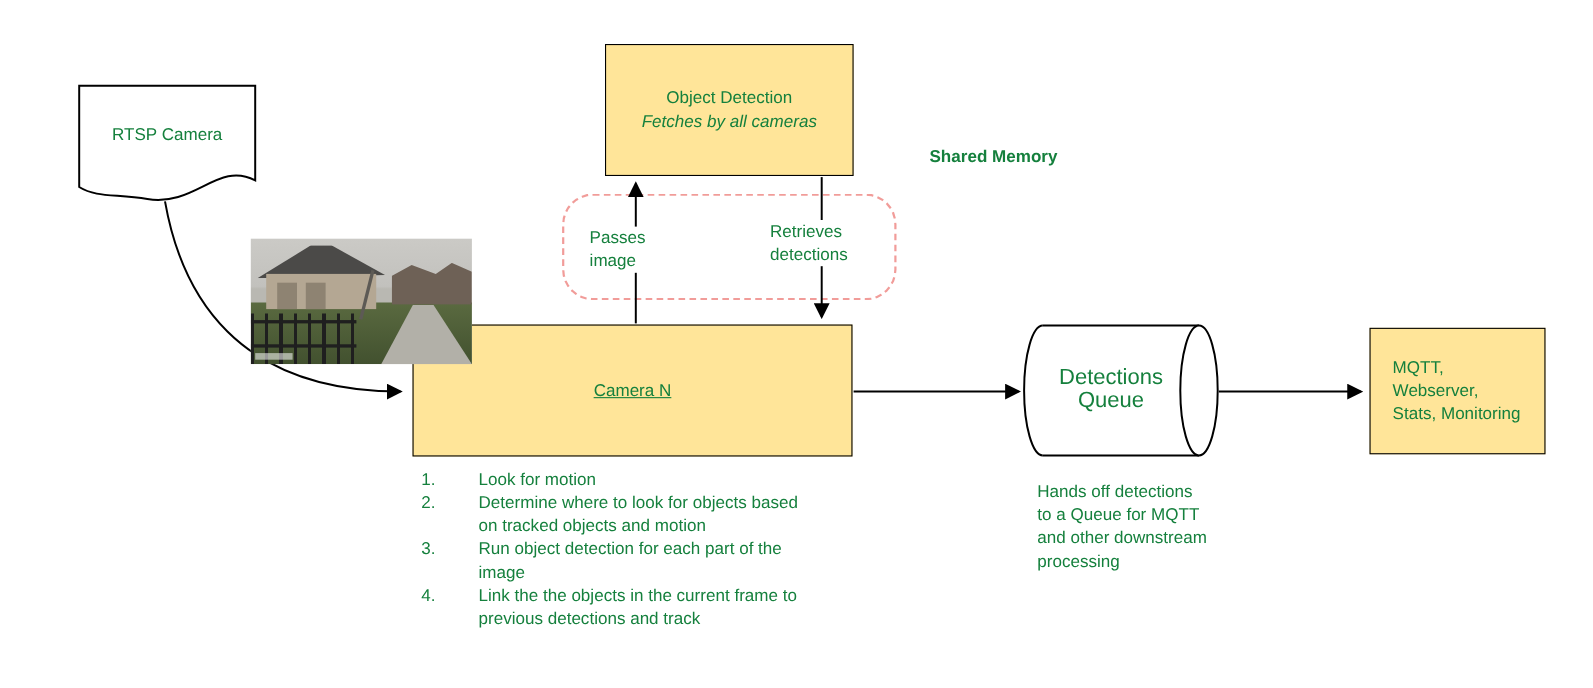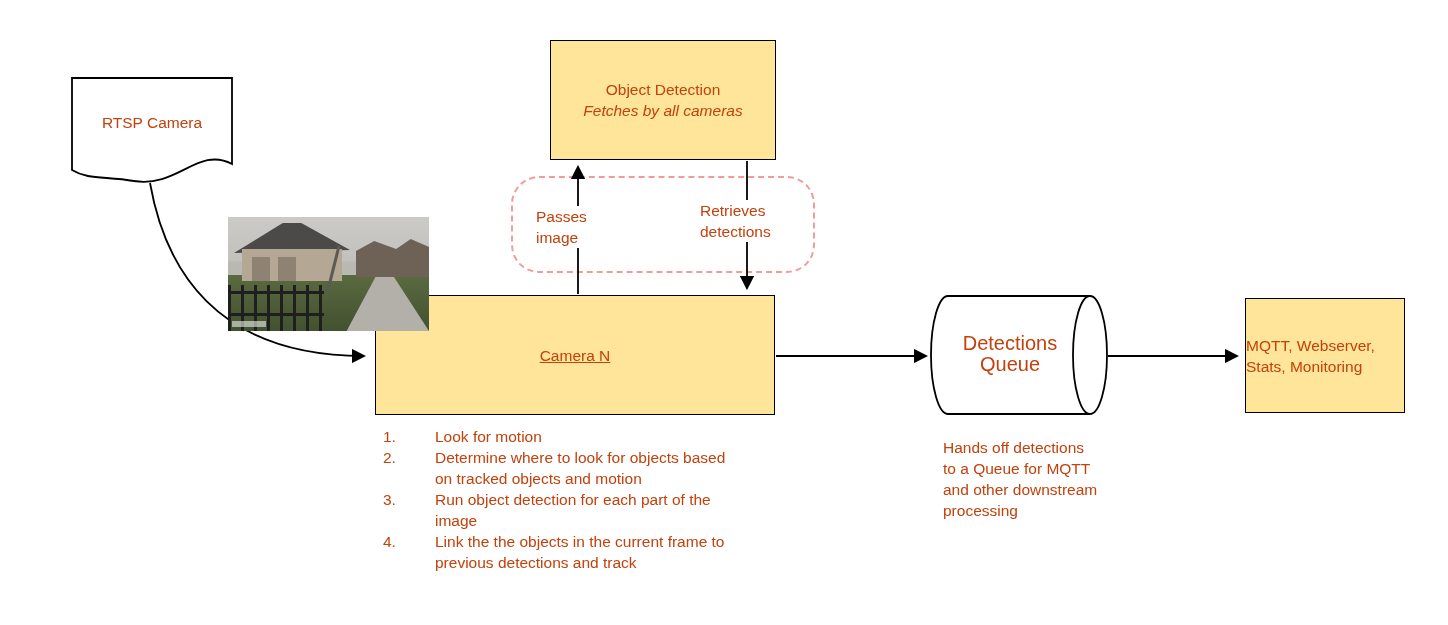--- a/index.html
+++ b/index.html
@@ -1,22 +1,22 @@
 <!DOCTYPE html>
 <html><head>
 <meta charset="utf-8">
 <style>
   html,body{margin:0;padding:0;background:#ffffff;}
   .canvas{position:relative;width:1448px;height:625px;background:#ffffff;
-          font-family:"Liberation Sans",sans-serif;color:#c2410c;overflow:hidden;}
+          font-family:"Liberation Sans",sans-serif;color:#15803d;overflow:hidden;}
   .abs{position:absolute;}
   .box{background:#ffe599;border:1.5px solid #000;box-sizing:border-box;
        display:flex;flex-direction:column;align-items:center;justify-content:center;
        text-align:center;font-size:15.5px;line-height:21px;}
-  .box-left{align-items:flex-start;text-align:left;padding:0 0;}
+  .box-left{align-items:flex-start;text-align:left;padding:0 20px;}
   .italic{font-style:italic;}
   .dashedbox{border:2.5px dashed #f19c99;border-radius:28px;box-sizing:border-box;}
   .note{font-size:15.5px;line-height:21px;}
   .bold{font-weight:bold;}
   .lbl{background:#ffffff;font-size:15.5px;line-height:21px;}
   .svglayer{position:absolute;left:0;top:0;pointer-events:none;}
   .steps{font-size:15.5px;line-height:21px;}
   .steps .row{display:flex;margin:0 0 0 0;}
   .steps .num{width:52px;flex:0 0 52px;}
   .steps .txt{width:296px;}
@@ -83,20 +83,21 @@
 
     <line x1="776" y1="356" x2="926" y2="356" stroke="#000" stroke-width="1.8" marker-end="url(#arrow)"></line>
 
     <line x1="1108" y1="356" x2="1237" y2="356" stroke="#000" stroke-width="1.8" marker-end="url(#arrow)"></line>
   </svg>
 
   <div class="abs lbl" style="left:72px;top:112px;width:160px;text-align:center;background:transparent;">RTSP Camera</div>
 
 
   <div class="abs note" style="left:845px;top:132px;width:205px;">
+    <div class="bold">Shared Memory</div>
   </div>
 
   <div class="abs lbl" style="left:536px;top:206px;width:60px;">Passes image</div>
   <div class="abs lbl" style="left:700px;top:200px;width:80px;">Retrieves detections</div>
 
   <div class="abs snapshot" style="left:228px;top:217px;" title="camera-frame-thumbnail">
     <div class="snap-grass"></div>
     <div class="snap-bg-house"></div>
     <div class="snap-house-roof"></div>
     <div class="snap-house-wall"></div>

